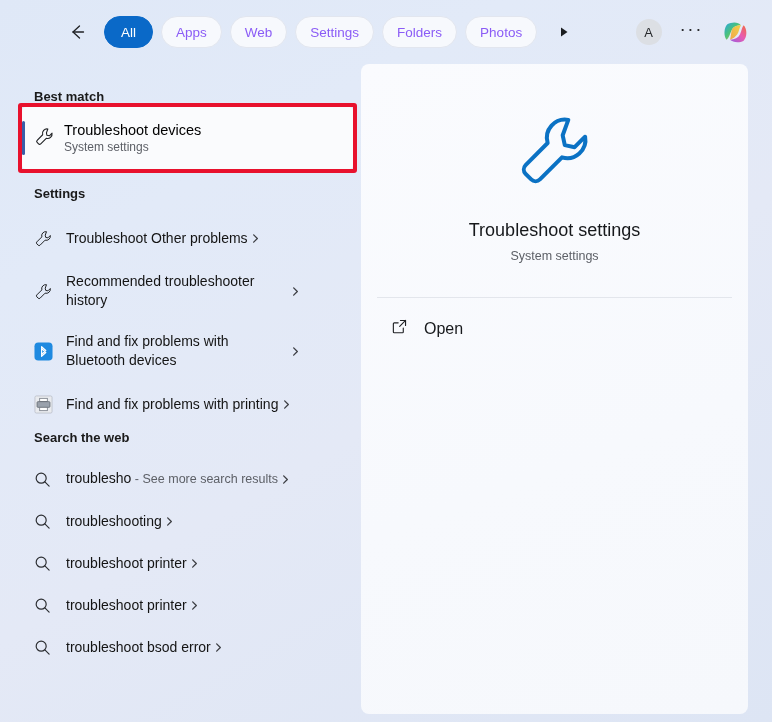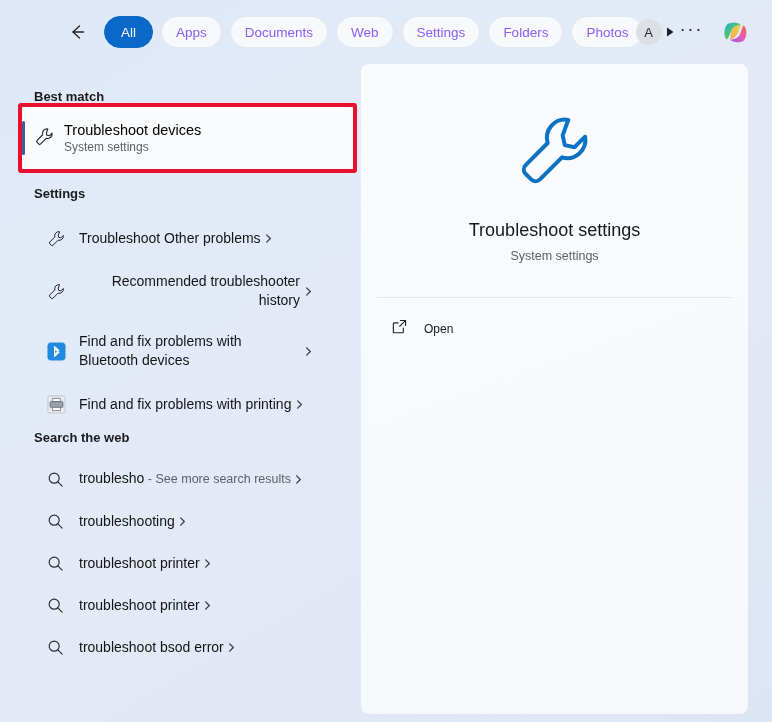--- a/index.html
+++ b/index.html
@@ -92,21 +92,21 @@
   }
   .section-head {
     font-size: 13px;
     font-weight: bold;
     color: #1a1a1a;
     padding-left: 34px;
   }
   .row {
     display: flex;
     align-items: center;
-    padding-left: 47px;
+    padding-left: 34px;
     padding-right: 22px;
     position: relative;
   }
   .row .ico {
     width: 28px;
     flex: 0 0 28px;
     display: flex;
     align-items: center;
     justify-content: flex-start;
   }
@@ -186,36 +186,35 @@
     height: 1px;
     background: #e3e6ec;
     margin: 34px 16px 0 16px;
   }
   .open-row {
     display: flex;
     align-items: center;
     gap: 16px;
     padding: 20px 0 0 30px;
   }
-  .open-label { font-size: 12px; color: #17191c; }
+  .open-label { font-size: 16px; color: #17191c; }
 </style>
 </head>
 <body>
 
 <div class="topbar">
   <div class="back-btn">
     <svg width="22" height="22" viewBox="0 0 22 22">
       <path d="M13.5 5 L7 11 L13.5 17" fill="none" stroke="#1f2124" stroke-width="1.3" stroke-linecap="round" stroke-linejoin="round"></path>
       <line x1="7" y1="11" x2="17.5" y2="11" stroke="#1f2124" stroke-width="1.3" stroke-linecap="round"></line>
     </svg>
   </div>
 
   <div class="pill active">All</div>
   <div class="pill">Apps</div>
-  <div class="pill">Documents</div>
   <div class="pill">Web</div>
   <div class="pill">Settings</div>
   <div class="pill">Folders</div>
   <div class="pill">Photos</div>
 
   <div class="more-arrow">
     <svg width="14" height="14" viewBox="0 0 14 14">
       <path d="M4 2.5 L10.5 7 L4 11.5 Z" fill="#1b1d20"></path>
     </svg>
   </div>
@@ -285,21 +284,21 @@
       </svg>
     </div>
   </div>
 
   <div class="row" style="position:absolute; top:198px; height:58px;">
     <div class="ico">
       <svg width="19" height="19" viewBox="0 0 24 24">
         <path d="M15.8 3.4 a5.2 5.2 0 0 0-5.9 6.6 L3.6 16.3 a1.8 1.8 0 0 0 0 2.5 l1.6 1.6 a1.8 1.8 0 0 0 2.5 0 l6.3-6.3 a5.2 5.2 0 0 0 6.6-5.9 l-3 3 -2.8-0.6 -0.6-2.8 Z" fill="none" stroke="#1f2124" stroke-width="1.25" stroke-linejoin="round"></path>
       </svg>
     </div>
-    <div class="txt" style="max-width:225px;text-align:right;"><span>Recommended </span><b class="hl">troublesho</b><span>oter history</span></div>
+    <div class="txt" style="max-width:225px;"><span>Recommended </span><b class="hl">troublesho</b><span>oter history</span></div>
     <div class="chev">
       <svg width="11" height="11" viewBox="0 0 12 12">
         <path d="M4 2 L8 6 L4 10" fill="none" stroke="#3b3d42" stroke-width="1.4" stroke-linecap="round" stroke-linejoin="round"></path>
       </svg>
     </div>
   </div>
 
   <div class="row" style="position:absolute; top:258px; height:58px;">
     <div class="ico">
       <svg width="19" height="19" viewBox="0 0 20 20">

